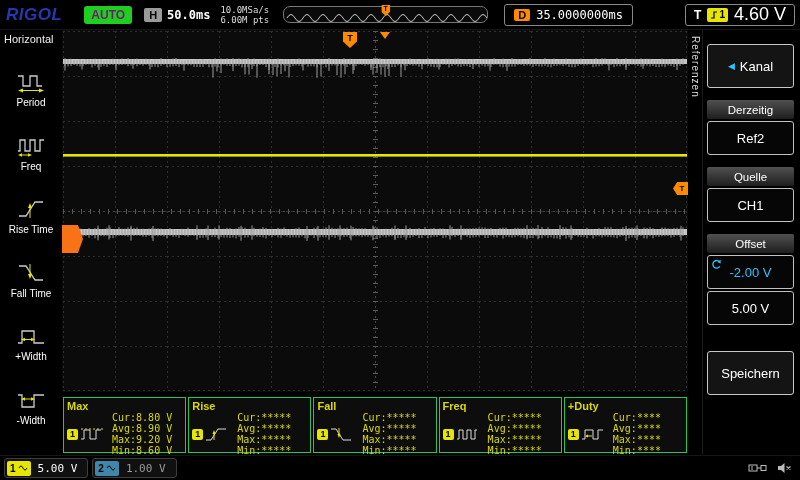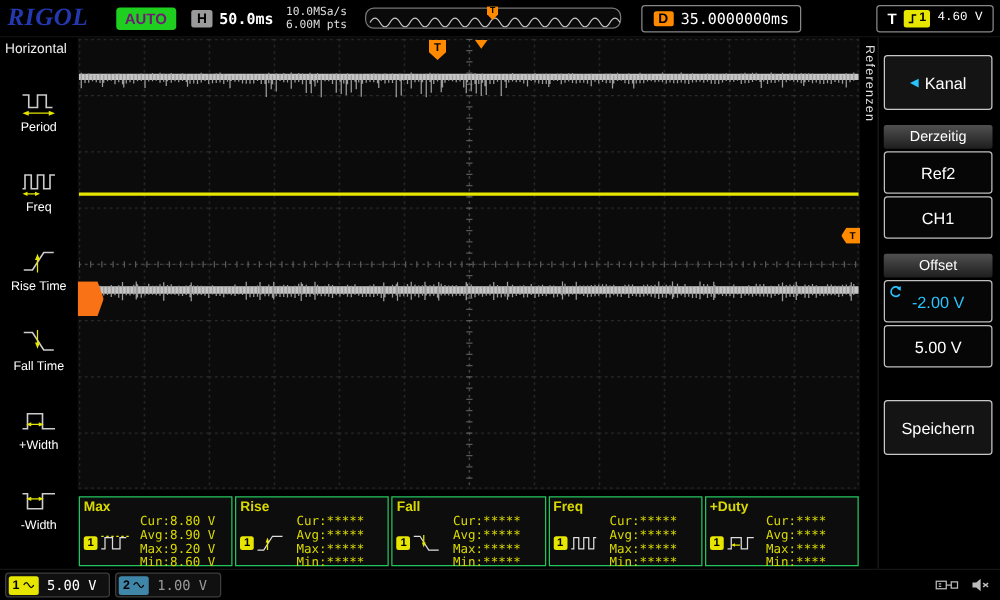--- a/index.html
+++ b/index.html
@@ -2,35 +2,35 @@
 <html><head>
 <meta charset="utf-8">
 <style>
   *{margin:0;padding:0;box-sizing:border-box}
   html,body{width:800px;height:480px;background:#000;overflow:hidden}
   body{font-family:"Liberation Sans",sans-serif;color:#fff;position:relative}
   .screen{position:absolute;inset:0;background:#000}
 
   
   .topbar{position:absolute;top:0;left:0;width:800px;height:30px;display:flex;align-items:center;background:#000;border-bottom:1px solid #151515}
-  .logo{font-weight:bold;font-style:italic;font-size:20px;color:#2438b0;margin-left:6px;letter-spacing:.5px;font-family:Liberation Serif, serif}
+  .logo{font-weight:bold;font-style:italic;font-size:17px;color:#2438b0;margin-left:6px;letter-spacing:.5px;font-family:Liberation Sans, sans-serif}
   .auto-badge{margin-left:22px;background:#1fcf1f;color:#701a75;font-weight:bold;font-size:12px;padding:2px 7px;border-radius:3px}
   .hgroup{margin-left:12px;display:flex;align-items:center;gap:5px}
   .hbadge{background:#9a9a9a;color:#000;font-weight:bold;font-size:11px;padding:1px 5px;border-radius:2px}
   .hval{font-size:12px;font-weight:bold;font-family:"DejaVu Sans Mono",monospace}
   .rates{margin-left:10px;font-size:9px;color:#ddd;line-height:10px;font-family:"DejaVu Sans Mono",monospace}
   .overview{position:relative;margin-left:14px;width:205px;height:17px;border:1px solid #777;border-radius:7px;background:#0a0a0a}
   .ov-t{position:absolute;left:50%;top:-2px;transform:translateX(-50%);width:9px;height:11px;background:#ff8a00;clip-path:polygon(0 0,100% 0,100% 58%,50% 100%,0 58%);color:#000;font-size:7px;font-weight:bold;text-align:center;line-height:8px}
   .dgroup{margin-left:16px;display:flex;align-items:center;gap:6px;border:1px solid #888;border-radius:3px;padding:0 9px;height:22px}
   .dbadge{background:#ff8a00;color:#000;font-weight:bold;font-size:11px;padding:0 4px;border-radius:2px}
   .dval{font-size:12px;font-family:"DejaVu Sans Mono",monospace}
   .tgroup{margin-left:auto;margin-right:5px;display:flex;align-items:center;gap:6px;border:1px solid #888;border-radius:3px;padding:0 8px;height:22px}
   .tlabel{font-size:12px;font-weight:bold}
   .tbadge{background:#e6e600;color:#000;font-size:10px;font-weight:bold;border-radius:2px;padding:0 3px;height:14px;display:flex;align-items:center;gap:1px}
-  .tval{font-size:10px;font-family:Liberation Mono, monospace}
+  .tval{font-size:18px;font-family:Liberation Sans, sans-serif}
 
   
   .main{position:absolute;top:30px;left:0;width:800px;height:425px;display:flex}
 
   
   .leftmenu{width:62px;height:100%;background:#000;display:flex;flex-direction:column}
   .lm-title{font-size:11px;color:#eee;padding:3px 2px 0 4px}
   .lm-items{flex:1;display:flex;flex-direction:column;justify-content:space-evenly;align-items:center;padding-bottom:4px}
   .lm-item{display:flex;flex-direction:column;align-items:center;gap:3px;cursor:pointer}
   .lm-label{font-size:10px;color:#fff;text-align:center;line-height:11px}
@@ -310,20 +310,21 @@
         <div class="rm-btn">
           <span class="rm-arrow">◀</span>
           <span>Kanal</span>
         </div>
 
         <div class="rm-header">Derzeitig</div>
         <div class="rm-value">
           <span>Ref2</span>
         </div>
 
+        <div class="rm-header">Quelle</div>
         <div class="rm-value">
           <span>CH1</span>
         </div>
 
         <div class="rm-header">Offset</div>
         <div class="rm-value active">
           <svg class="knob-icon" width="11" height="11" viewBox="0 0 11 11">
             <path d="M8.8 7.4 A3.8 3.8 0 1 1 8.8 3.2" fill="none" stroke="#29c4ff" stroke-width="1.3"></path>
             <polygon points="9.6,0.8 9.6,4.6 6.4,2.9" fill="#29c4ff"></polygon>
           </svg>

